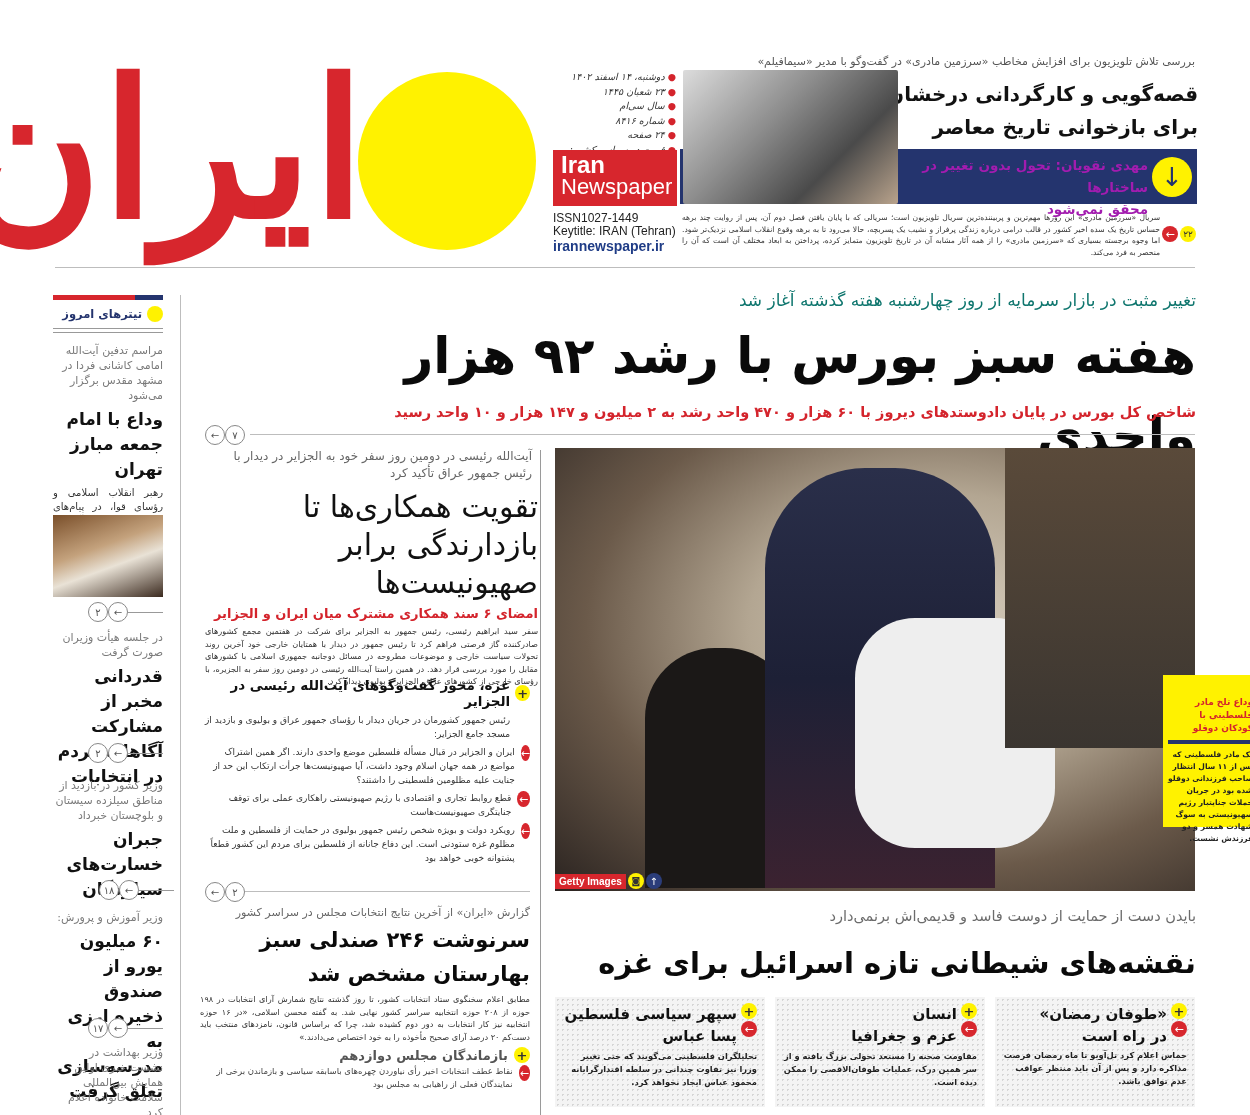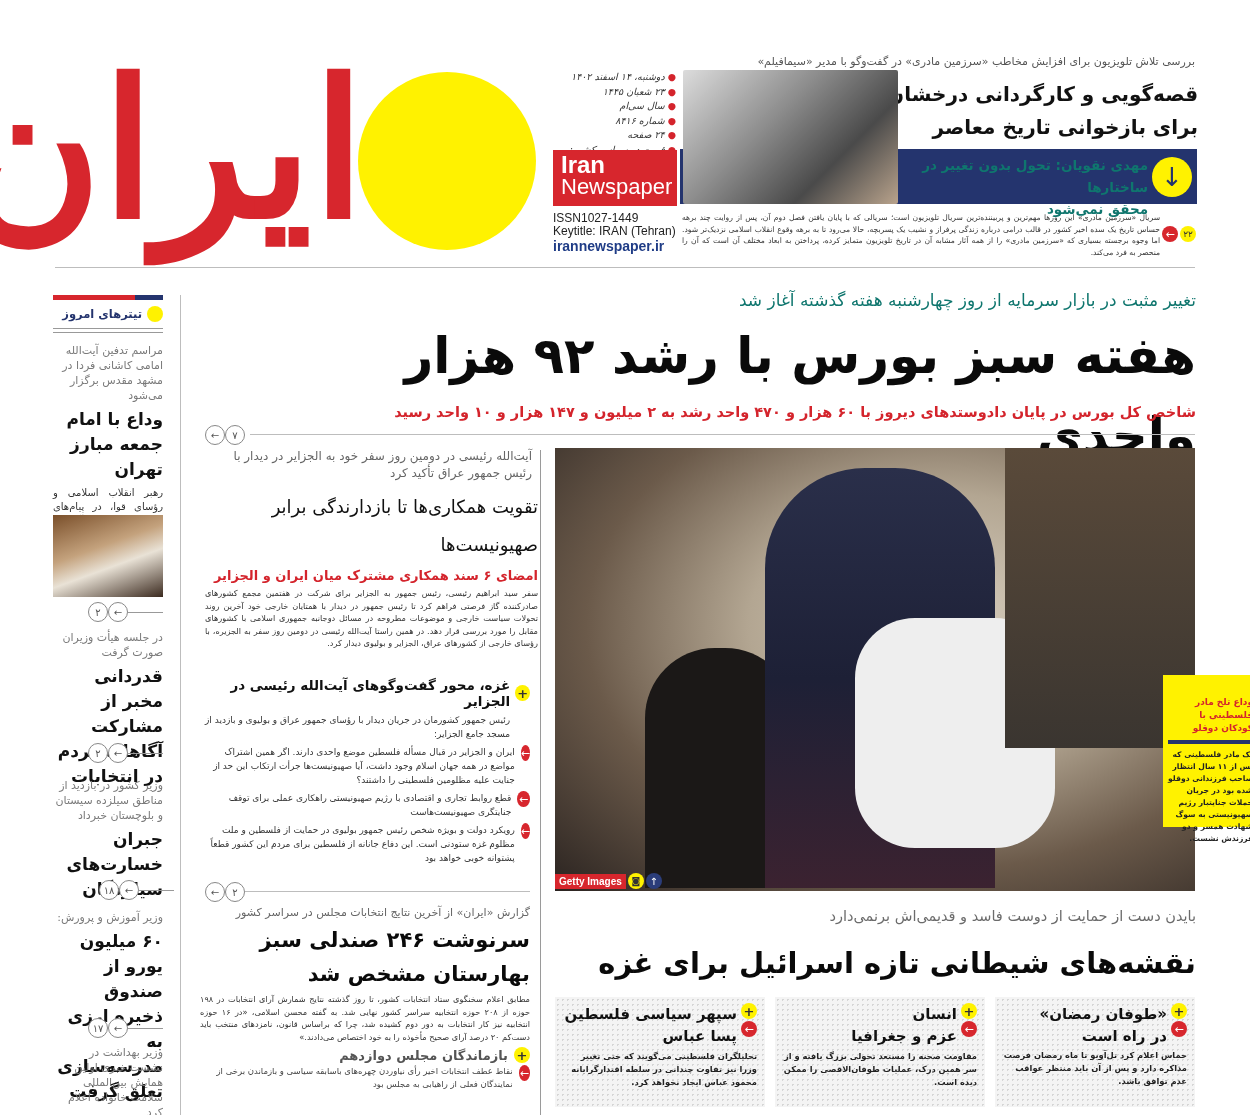--- a/index.html
+++ b/index.html
@@ -71,21 +71,21 @@
   <div class="abs site" style="left:553px;top:238px;">irannewspaper.ir</div>
 
   <div class="abs rtl gray" style="left:680px;top:55px;width:515px;font-size:11px;color:#555;">بررسی تلاش تلویزیون برای افزایش مخاطب «سرزمین مادری» در گفت‌وگو با مدیر «سیمافیلم»</div>
   <div class="abs rtl bold" style="left:880px;top:78px;width:318px;font-size:20px;line-height:33px;">
     <div>قصه‌گویی و کارگردانی درخشان</div>
     <div>برای بازخوانی تاریخ معاصر</div>
   </div>
 
   <div class="abs navy-band" style="left:680px;top:149px;width:517px;height:55px;"></div>
   <div class="abs photo-group" style="left:683px;top:70px;width:215px;height:134px;border-radius:2px;"></div>
-  <div class="abs rtl bold" style="left:900px;top:154px;width:248px;font-size:13.5px;line-height:22px;color:#0f766e;">
+  <div class="abs rtl bold" style="left:900px;top:154px;width:248px;font-size:13.5px;line-height:22px;color:#a21caf;">
     <div>مهدی نقویان: تحول بدون تغییر در ساختارها</div>
     <div>محقق نمی‌شود</div>
   </div>
   <div class="abs yellow-circle" style="left:1152px;top:157px;width:40px;height:40px;display:flex;align-items:center;justify-content:center;font-size:26px;color:#24346e;">↓</div>
 
   <div class="abs rtl" style="left:682px;top:212px;width:478px;font-size:7.6px;line-height:11.5px;color:#333;text-align:justify;">سریال «سرزمین مادری» این روزها مهم‌ترین و پربیننده‌ترین سریال تلویزیون است؛ سریالی که با پایان یافتن فصل دوم آن، پس از روایت چند برهه حساس تاریخ یک سده اخیر کشور در قالب درامی درباره زندگی پرفراز و نشیب یک پسربچه، حالا می‌رود تا به برهه وقوع انقلاب اسلامی نزدیک‌تر شود. اما وجوه برجسته بسیاری که «سرزمین مادری» را از همه آثار مشابه آن در تاریخ تلویزیون متمایز کرده، پرداختن به ابعاد مختلف آن است که آن را منحصر به فرد می‌کند.</div>
   <div class="abs" style="left:1162px;top:226px;display:flex;gap:2px;">
     <span class="badge-arrow">←</span>
     <span class="badge-num">۲۲</span>
   </div>
@@ -163,21 +163,21 @@
 <div class="abs rtl bold" style="left:300px;top:316px;width:896px;font-size:50px;line-height:80px;color:#0a0a0a;letter-spacing:-1px;">هفته سبز بورس با رشد ۹۲ هزار واحدی</div>
 <div class="abs rtl red bold" style="left:300px;top:404px;width:896px;font-size:14.5px;">شاخص کل بورس در پایان دادوستدهای دیروز با ۶۰ هزار و ۴۷۰ واحد رشد به ۲ میلیون و ۱۴۷ هزار و ۱۰ واحد رسید</div>
 <div class="hr" style="left:250px;top:434px;width:945px;"></div>
 <div class="abs pg-link" style="left:205px;top:425px;">
   <span class="pg-circle">←</span>
   <span class="pg-circle">۷</span>
 </div>
 
 <div class="abs rtl" style="left:205px;top:448px;width:333px;">
   <div class="gray" style="font-size:12px;line-height:17px;color:#666;padding-right:6px;">آیت‌الله رئیسی در دومین روز سفر خود به الجزایر در دیدار با رئیس جمهور عراق تأکید کرد</div>
-  <div style="font-size:18px;line-height:38px;margin-top:6px;color:#111;">تقویت همکاری‌ها تا بازدارندگی برابر صهیونیست‌ها</div>
+  <div style="font-size:30px;line-height:38px;margin-top:6px;color:#111;">تقویت همکاری‌ها تا بازدارندگی برابر صهیونیست‌ها</div>
   <div class="red bold" style="font-size:13px;margin-top:4px;">امضای ۶ سند همکاری مشترک میان ایران و الجزایر</div>
   <div style="font-size:8.2px;line-height:12.5px;color:#333;margin-top:4px;text-align:justify;">سفر سید ابراهیم رئیسی، رئیس جمهور به الجزایر برای شرکت در هفتمین مجمع کشورهای صادرکننده گاز فرصتی فراهم کرد تا رئیس جمهور در دیدار با همتایان خارجی خود آخرین روند تحولات سیاست خارجی و موضوعات مطروحه در مسائل دوجانبه جمهوری اسلامی با کشورهای مقابل را مورد بررسی قرار دهد. در همین راستا آیت‌الله رئیسی در دومین روز سفر به الجزیره، با رؤسای خارجی از کشورهای عراق، الجزایر و بولیوی دیدار کرد.</div>
 </div>
 <div class="vr" style="left:540px;top:450px;height:665px;background:#9a9a9a;"></div>
 
 <div class="abs rtl" style="left:205px;top:677px;width:325px;">
   <div style="display:flex;align-items:center;gap:5px;">
     <span class="plus-badge">+</span>
     <span class="bold" style="font-size:13.5px;">غزه، محور گفت‌وگوهای آیت‌الله رئیسی در الجزایر</span>
   </div>

